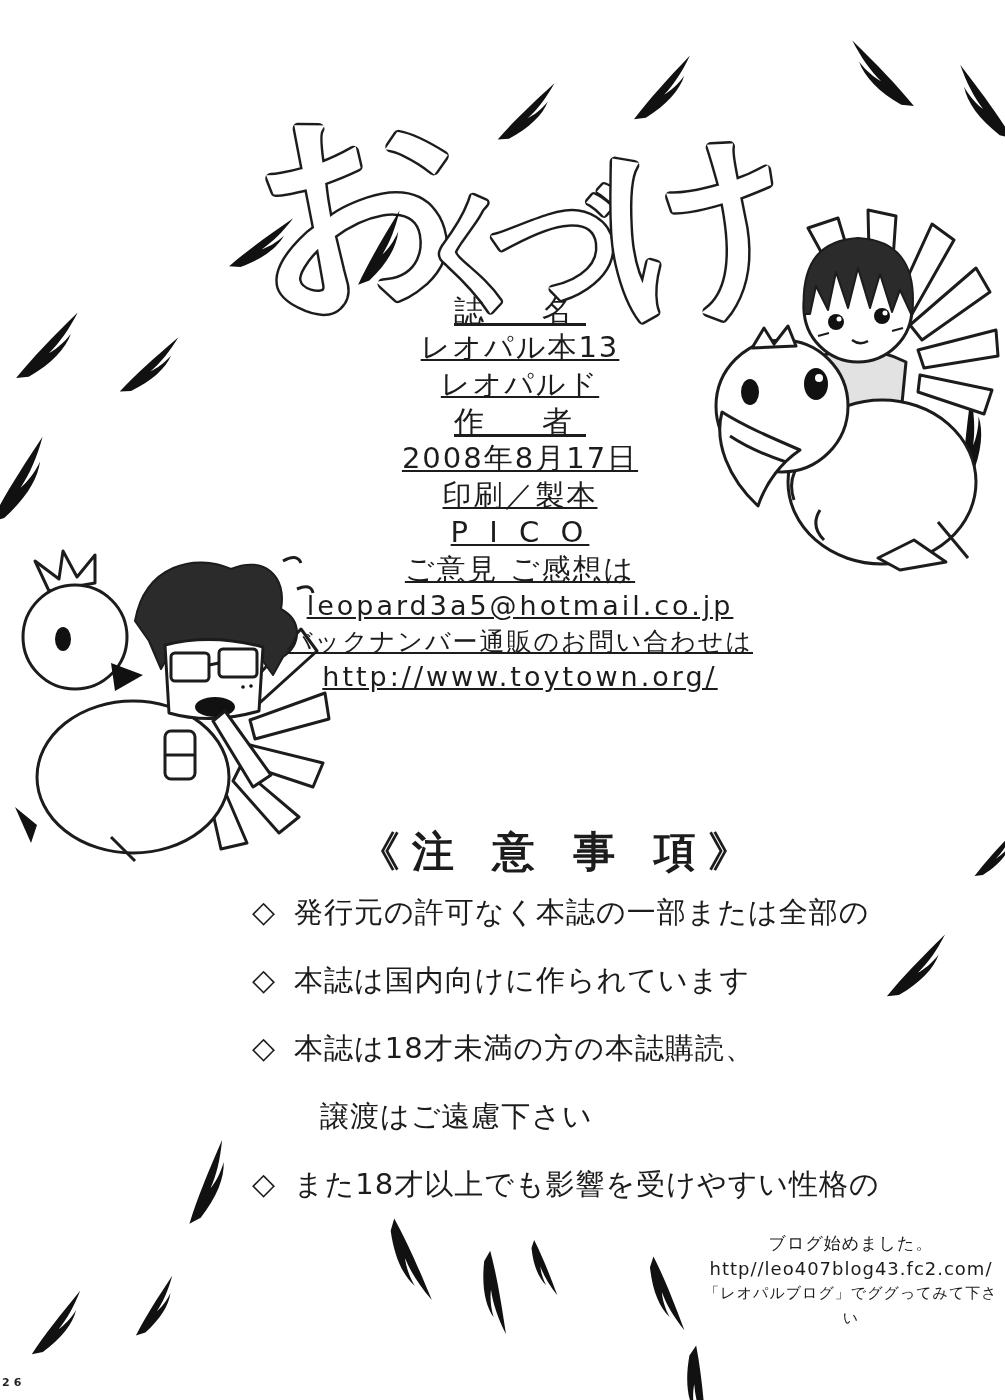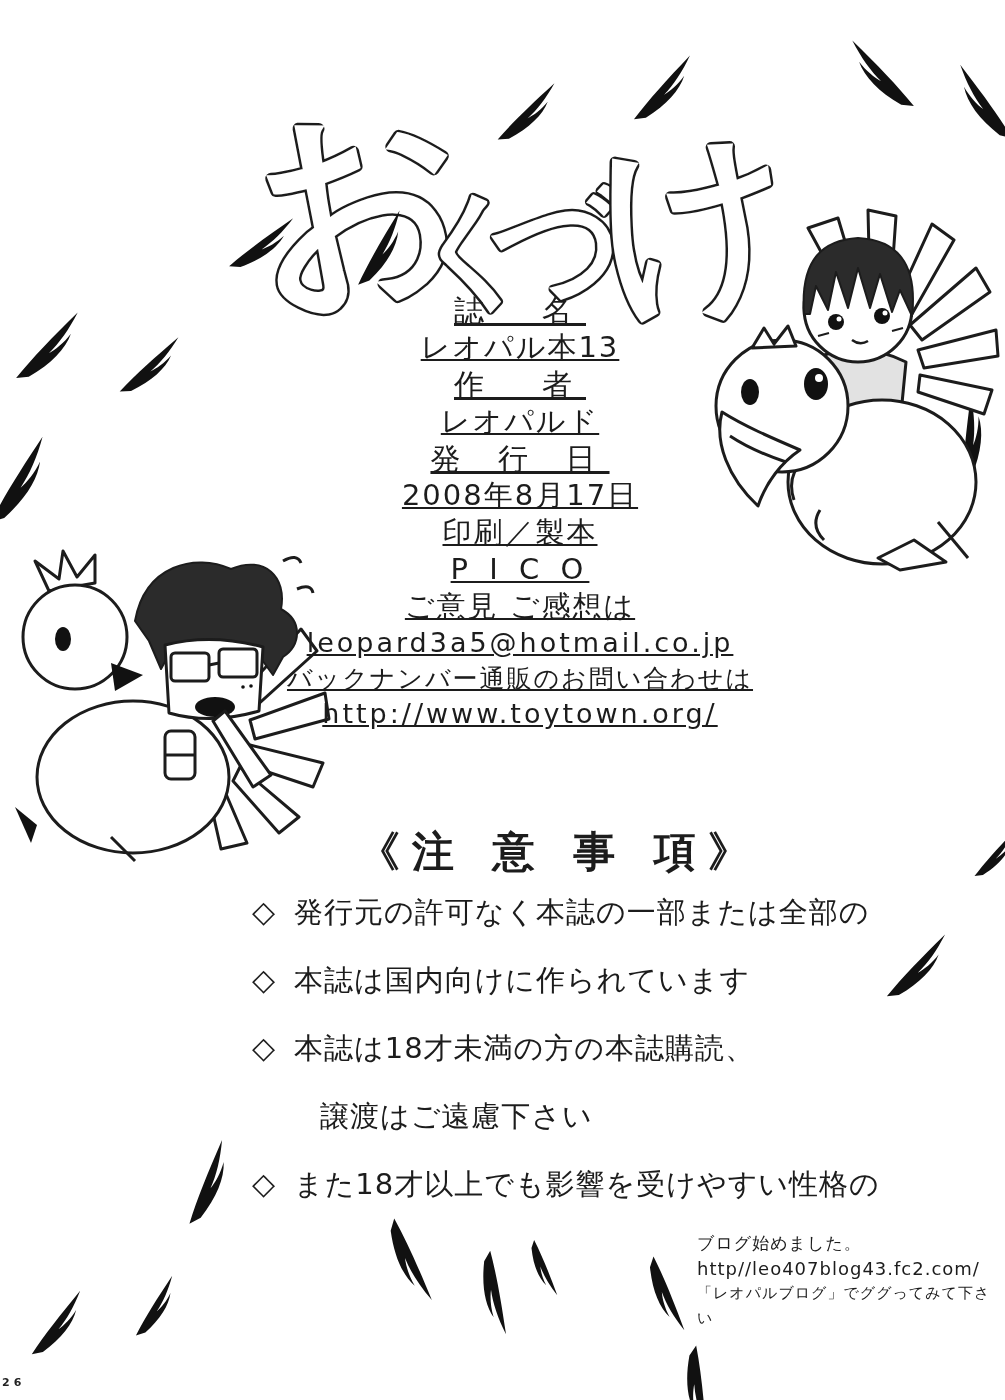--- a/index.html
+++ b/index.html
@@ -19,21 +19,21 @@
   .ln-wide{letter-spacing:6px !important;text-align:center;}
   .ln-back{font-size:25px;line-height:35px;}
   
   #notice-heading{left:358px;top:824px;font-size:42px;letter-spacing:12px;font-weight:bold;}
   #notice{position:absolute;left:252px;top:864px;width:700px;}
   .n-item{position:relative;padding-left:42px;margin-bottom:9px;}
   .n-bullet{position:absolute;left:0;top:2px;font-size:30px;}
   .n-l1,.n-l2{font-size:29px;line-height:40px;letter-spacing:1px;white-space:nowrap;margin-top:28px;}
   .n-l2{padding-left:26px;}
   
-  #blog{position:absolute;left:697px;top:1231px;}
+  #blog{position:absolute;left:697px;top:1231px;text-align:center;}
   #blog .b1{font-size:17px;line-height:25px;letter-spacing:1px;}
   #blog .b2{font-size:18px;line-height:25px;letter-spacing:1px;}
   #blog .b3{font-size:15px;line-height:25px;letter-spacing:1px;}
   
   #pagenum{left:2px;top:1376px;font-size:11px;font-weight:bold;letter-spacing:4px;color:#222;}
 </style>
 </head>
 <body>
 
 <div id="page">
@@ -142,23 +142,22 @@
       <path d="M150 230 h30" fill="none"></path>
 
       <path d="M96 312 L120 336" fill="none"></path>
       <path d="M22 300 L0 282 L16 318 Z" fill="#111" stroke="none"></path>
     </g>
   </svg>
 
   <div id="colophon">
     <span class="ln ln-label">誌　名</span>
     <span class="ln ln-value">レオパル本13</span>
+    <span class="ln ln-value">レオパルド</span>
     <span class="ln ln-label">作　者</span>
-    <span class="ln ln-value">レオパルド</span>
-    <span class="ln ln-label">発 行 日</span>
     <span class="ln ln-value">2008年8月17日</span>
     <span class="ln ln-value">印刷／製本</span>
     <span class="ln ln-value ln-wide">P I C O</span>
     <span class="ln ln-value">ご意見 ご感想は</span>
     <span class="ln ln-latin">leopard3a5@hotmail.co.jp</span>
     <span class="ln ln-back">バックナンバー通販のお問い合わせは</span>
     <span class="ln ln-latin">http://www.toytown.org/</span>
   </div>
 
   <div class="txt" id="notice-heading">《注 意 事 項》</div>

